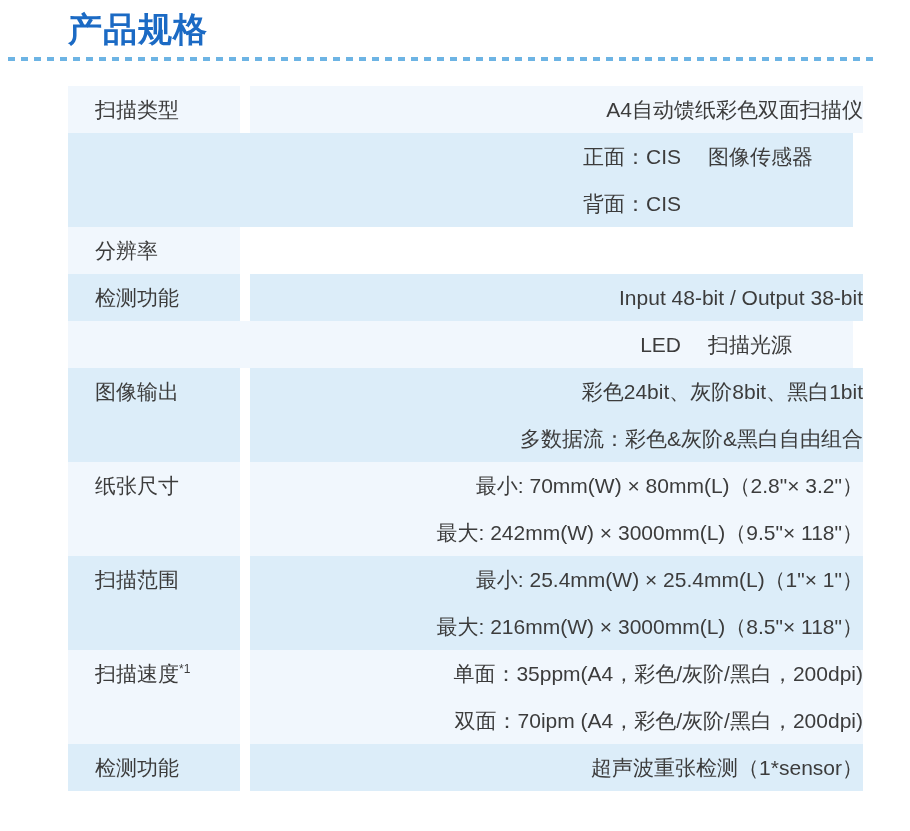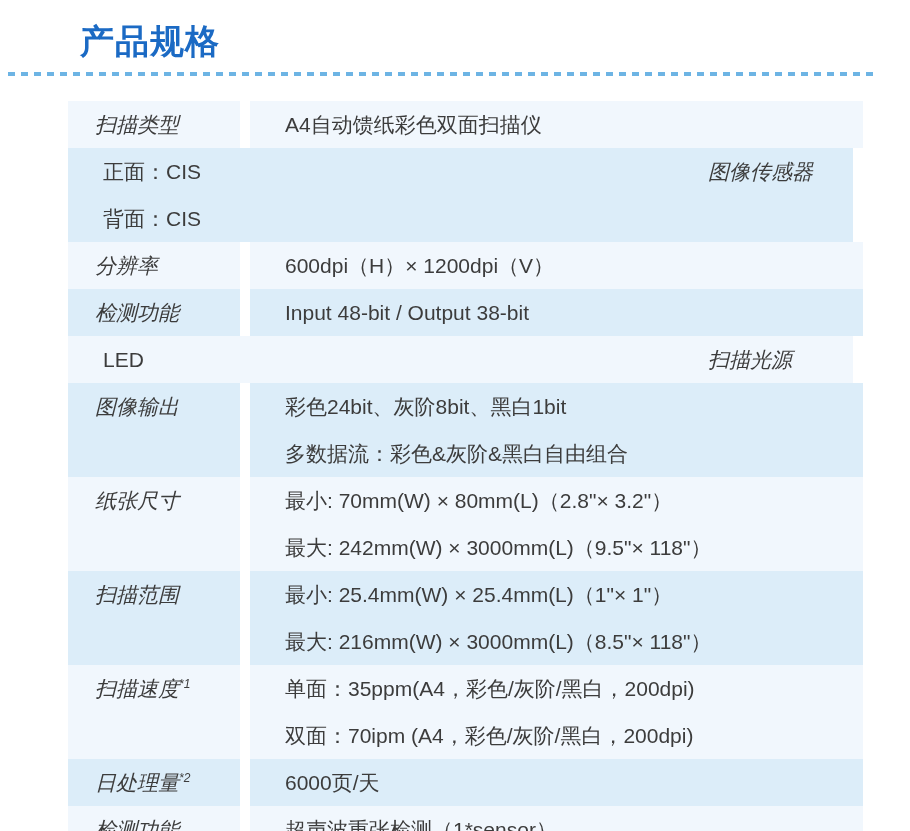--- a/index.html
+++ b/index.html
@@ -13,21 +13,21 @@
     background: #ffffff;
     font-family: "Liberation Sans", "DejaVu Sans", sans-serif;
     color: #3c3c3c;
   }
   .page {
     position: relative;
     width: 910px;
     height: 831px;
   }
   .page-title {
-    margin: 12px;
+    margin: 0;
     padding: 10px 0 0 68px;
     font-size: 34px;
     line-height: 38px;
     font-weight: bold;
     color: #1b6ac4;
     letter-spacing: 1px;
   }
   .title-underline {
     margin: 9px 0 0 8px;
     width: 868px;
@@ -46,25 +46,25 @@
     display: flex;
   }
   .spec-row .cell {
     box-sizing: border-box;
   }
   .label-cell {
     width: 172px;
     min-width: 172px;
     padding-left: 27px;
     margin-right: 10px;
-    font-style: italic;
   }
   .value-cell {
     flex: 1;
     padding-left: 35px;
+    text-align: right;
   }
   .spec-row:nth-child(odd) .cell { background: #f1f7fd; }
   .spec-row:nth-child(even) .cell { background: #dcedf9; }
   .label-text {
     font-size: 21px;
     line-height: 47px;
     white-space: nowrap;
   }
   .label-sup {
     font-size: 12px;
@@ -102,23 +102,20 @@
         <div class="value-line">背面：CIS</div>
       </div>
       <div class="cell label-cell">
         <span class="label-text">图像传感器</span>
       </div>
     </div>
 
     <div class="spec-row">
       <div class="cell label-cell">
         <span class="label-text">分辨率</span>
-      </div>
-      <div class="cell value-cell">
-        <div class="value-line">600dpi（H）× 1200dpi（V）</div>
       </div>
     </div>
 
     <div class="spec-row">
       <div class="cell label-cell">
         <span class="label-text">检测功能</span>
       </div>
       <div class="cell value-cell">
         <div class="value-line">Input 48-bit / Output 38-bit</div>
       </div>
@@ -166,28 +163,20 @@
     <div class="spec-row">
       <div class="cell label-cell">
         <span class="label-text"><span>扫描速度</span><sup class="label-sup">*1</sup></span>
       </div>
       <div class="cell value-cell">
         <div class="value-line">单面：35ppm(A4，彩色/灰阶/黑白，200dpi)</div>
         <div class="value-line">双面：70ipm (A4，彩色/灰阶/黑白，200dpi)</div>
       </div>
     </div>
 
-    <div class="spec-row">
-      <div class="cell label-cell">
-        <span class="label-text"><span>日处理量</span><sup class="label-sup">*2</sup></span>
-      </div>
-      <div class="cell value-cell">
-        <div class="value-line">6000页/天</div>
-      </div>
-    </div>
 
     <div class="spec-row">
       <div class="cell label-cell">
         <span class="label-text">检测功能</span>
       </div>
       <div class="cell value-cell">
         <div class="value-line">超声波重张检测（1*sensor）</div>
       </div>
     </div>
 

